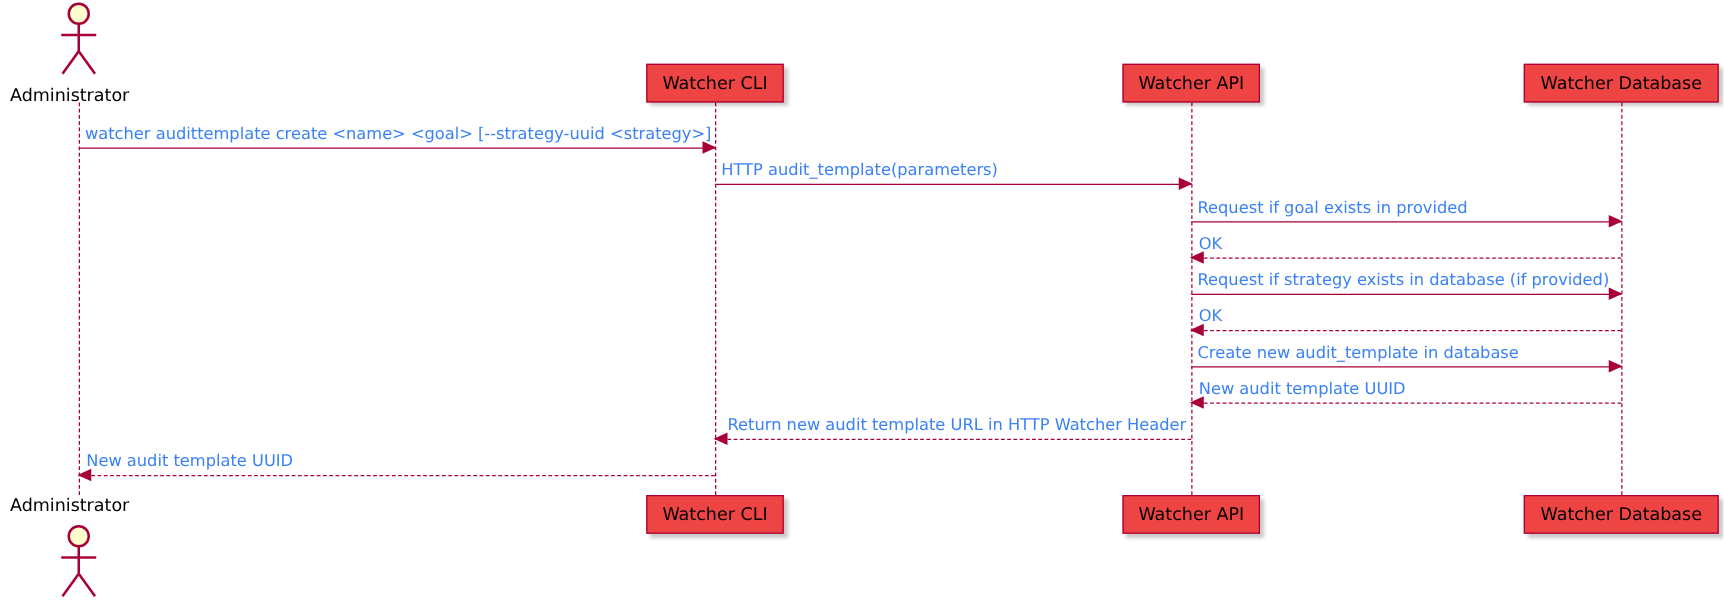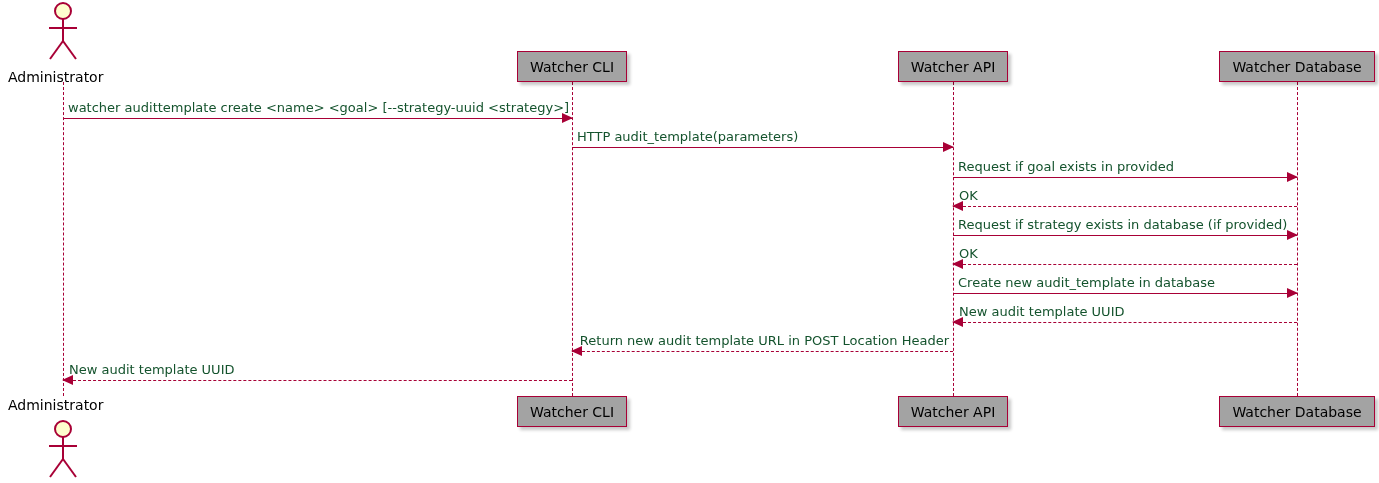--- a/index.html
+++ b/index.html
@@ -21,21 +21,21 @@
   .lifeline {
     position: absolute;
     width: 0;
     border-left: 1px dashed #A80036;
     z-index: 1;
   }
   
   .participant {
     position: absolute;
     box-sizing: border-box;
-    background: #a3a3a3;
+    background: #ef4444;
     border: 1.5px solid #A80036;
     color: #000000;
     font-size: 14px;
     line-height: 1;
     text-align: center;
     white-space: nowrap;
     padding: 8px 12px 9px 12px;
     box-shadow: 3px 3px 3px rgba(0,0,0,0.22);
     z-index: 5;
   }
@@ -84,21 +84,21 @@
     border-left: 11px solid #A80036;
   }
   .msg.to-left .head {
     left: -1px;
     border-right: 11px solid #A80036;
   }
   .msg .label {
     position: absolute;
     bottom: 4px;
     font-size: 13px;
-    color: #14532d;
+    color: #3b82f6;
     white-space: nowrap;
     line-height: 1;
   }
   .msg.to-right .label { left: 5px; }
   .msg.to-left  .label { left: 6px; }
   .msg.to-left.label-right .label { left: auto; right: 4px; }
 </style>
 </head>
 <body>
 
@@ -183,21 +183,21 @@
         <div class="label">Create new audit_template in database</div>
       </div>
       <div class="msg dashed to-left" style="left: 953px; width: 344px; top: 322px;">
         <div class="line"></div>
         <div class="head"></div>
         <div class="label">New audit template UUID</div>
       </div>
       <div class="msg dashed to-left label-right" style="left: 572px; width: 381px; top: 351px;">
         <div class="line"></div>
         <div class="head"></div>
-        <div class="label">Return new audit template URL in POST Location Header</div>
+        <div class="label">Return new audit template URL in HTTP Watcher Header</div>
       </div>
       <div class="msg dashed to-left" style="left: 63px; width: 509px; top: 380px;">
         <div class="line"></div>
         <div class="head"></div>
         <div class="label">New audit template UUID</div>
       </div>
     </div>
 
 </div>
 

